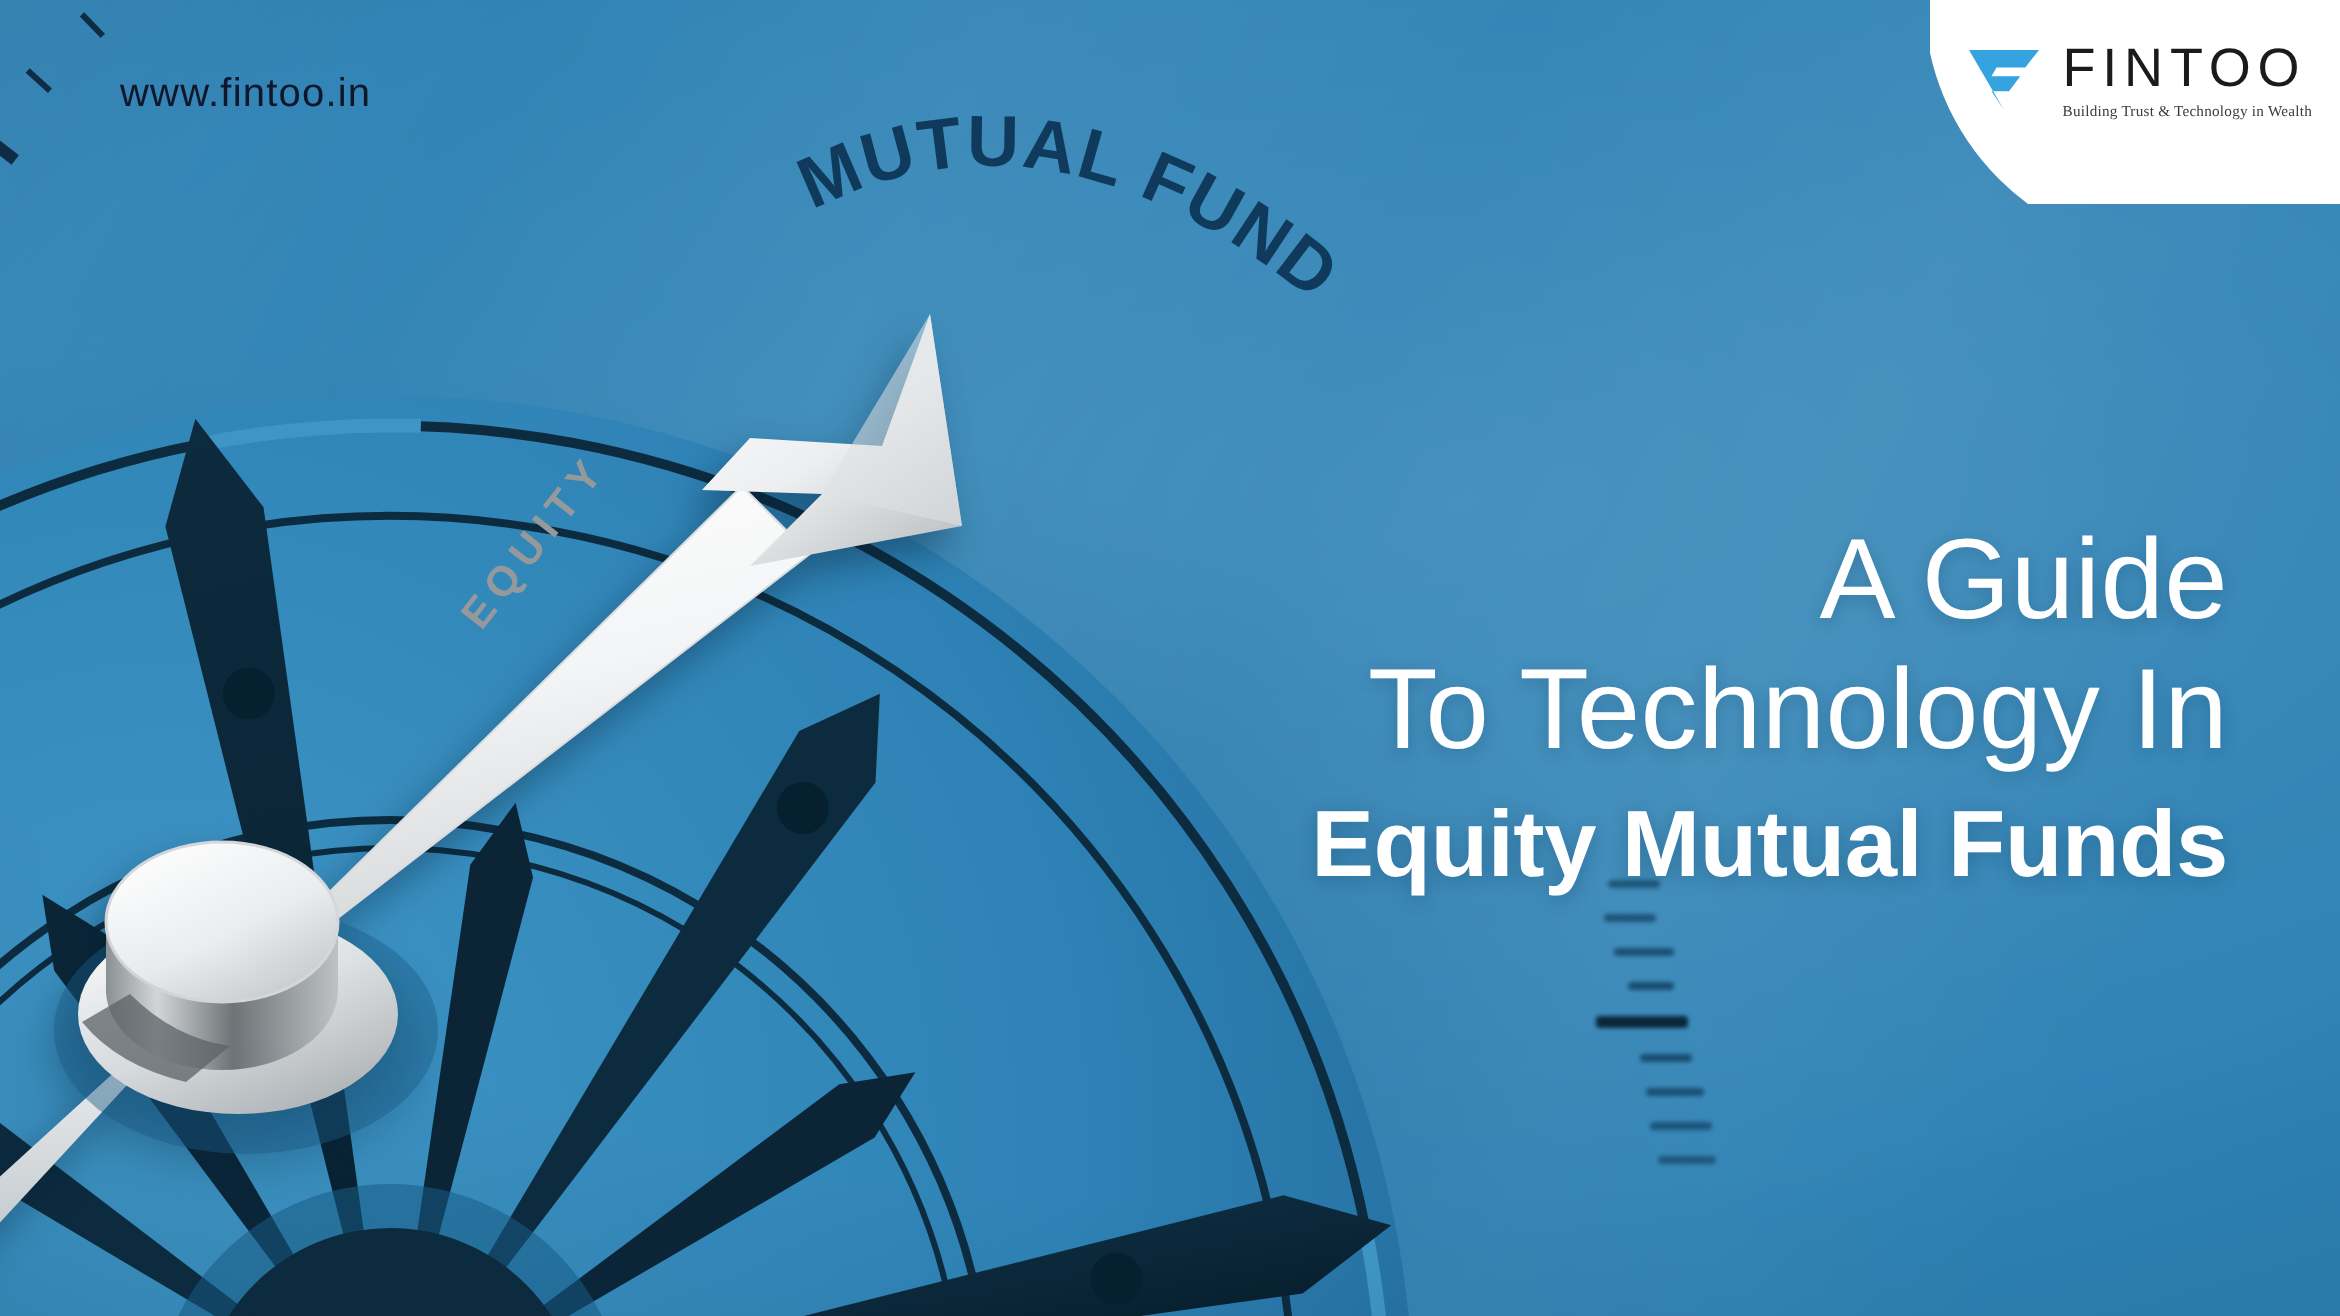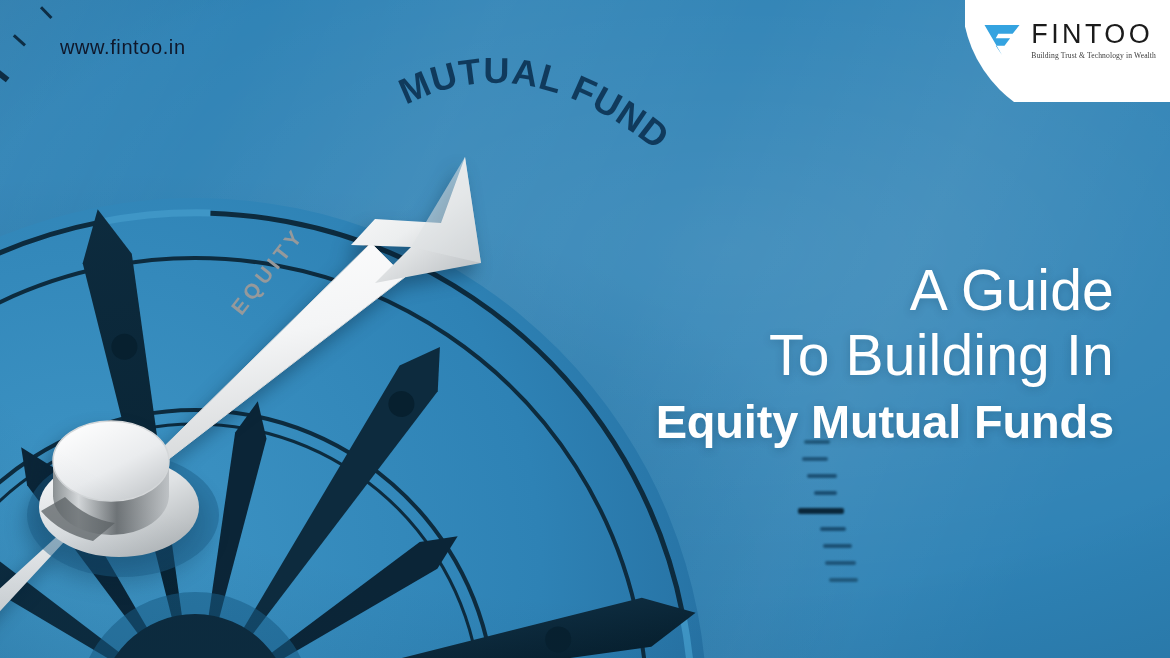--- a/index.html
+++ b/index.html
@@ -400,21 +400,21 @@
   </div>
 
   <div class="needle-label">EQUITY</div>
 
   <div class="bg-vignette"></div>
 
   <div class="site-url">www.fintoo.in</div>
 
   <div class="headline">
     <span class="l1">A Guide</span>
-    <span class="l2">To Building In</span>
+    <span class="l2">To Technology In</span>
     <span class="l3">Equity Mutual Funds</span>
   </div>
 
   <div class="logo-badge">
     <div class="disc"></div>
     <div class="logo-inner">
       <div class="logo-mark">
         <svg viewBox="0 0 64 64" xmlns="http://www.w3.org/2000/svg">
           <path d="M4 8 H60 L49 22 H26 L22 29 H45 L36 41 H22 L32 56 L4 8 Z" fill="#34a3e0"></path>
           <path d="M24 24 L46 24 L40 32 L28 32 Z" fill="#ffffff" opacity=".0"></path>

